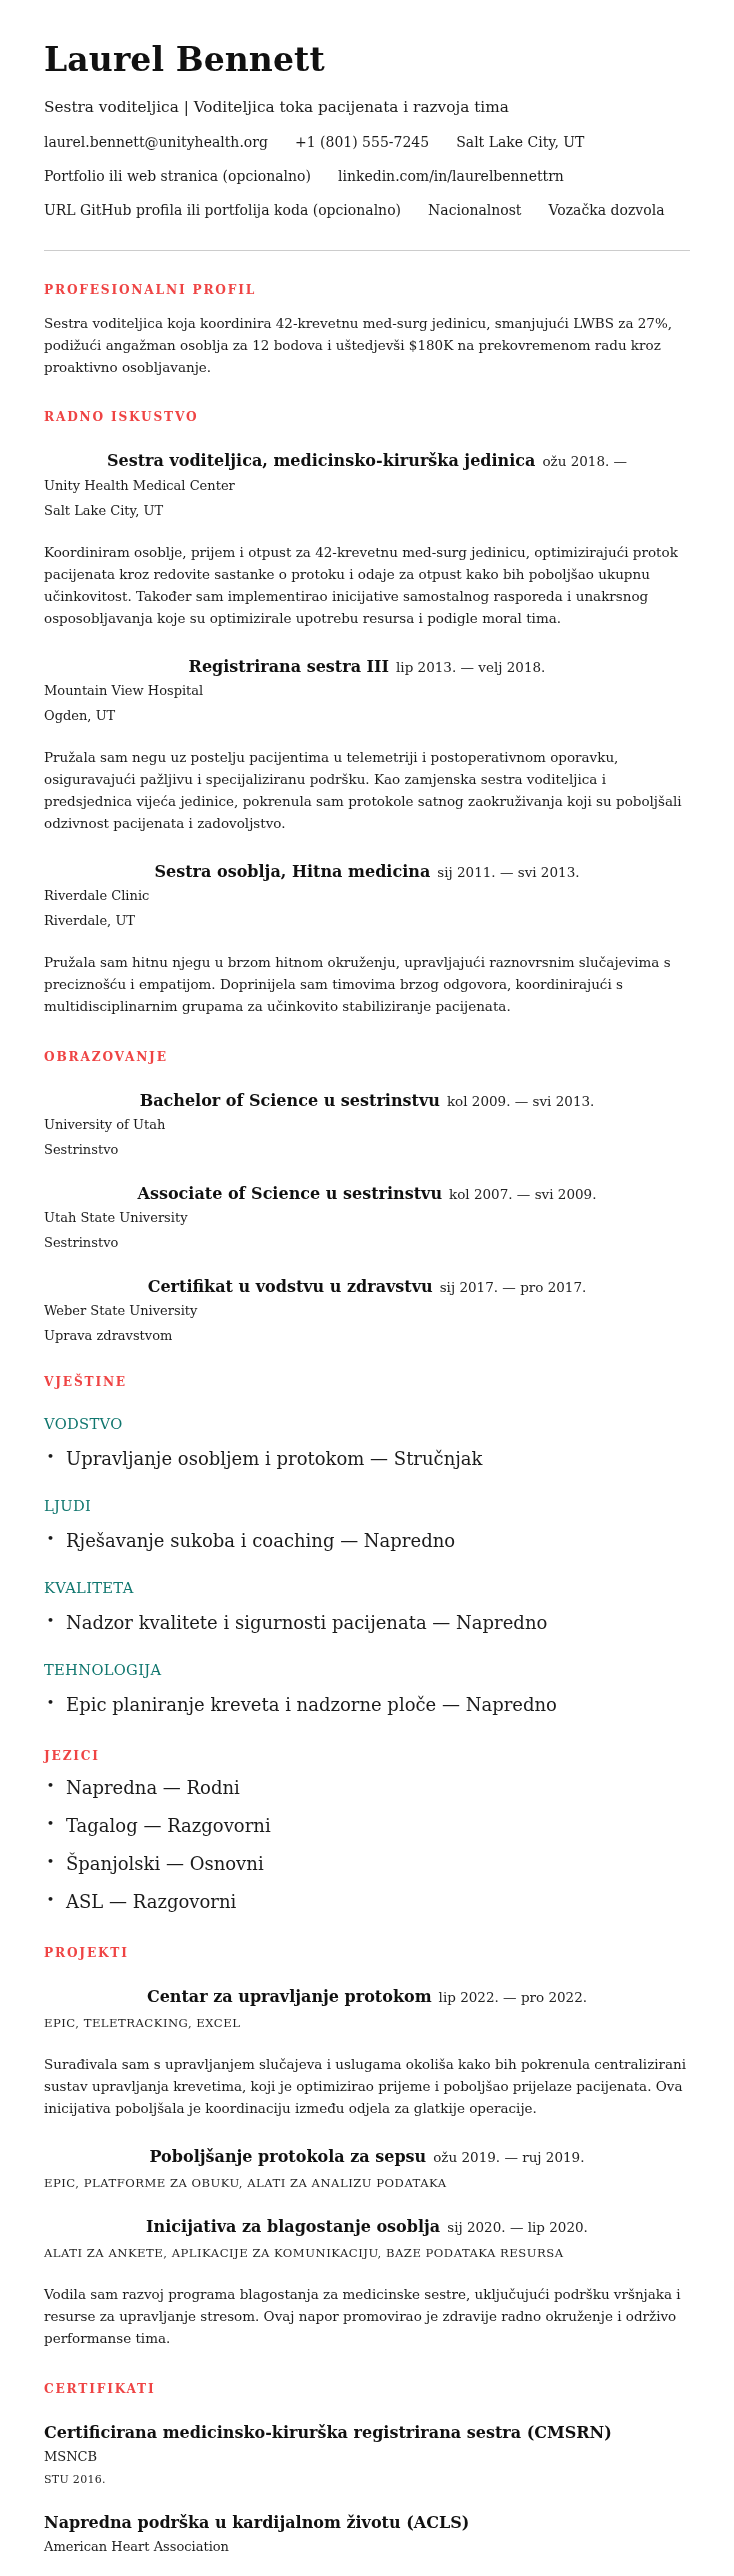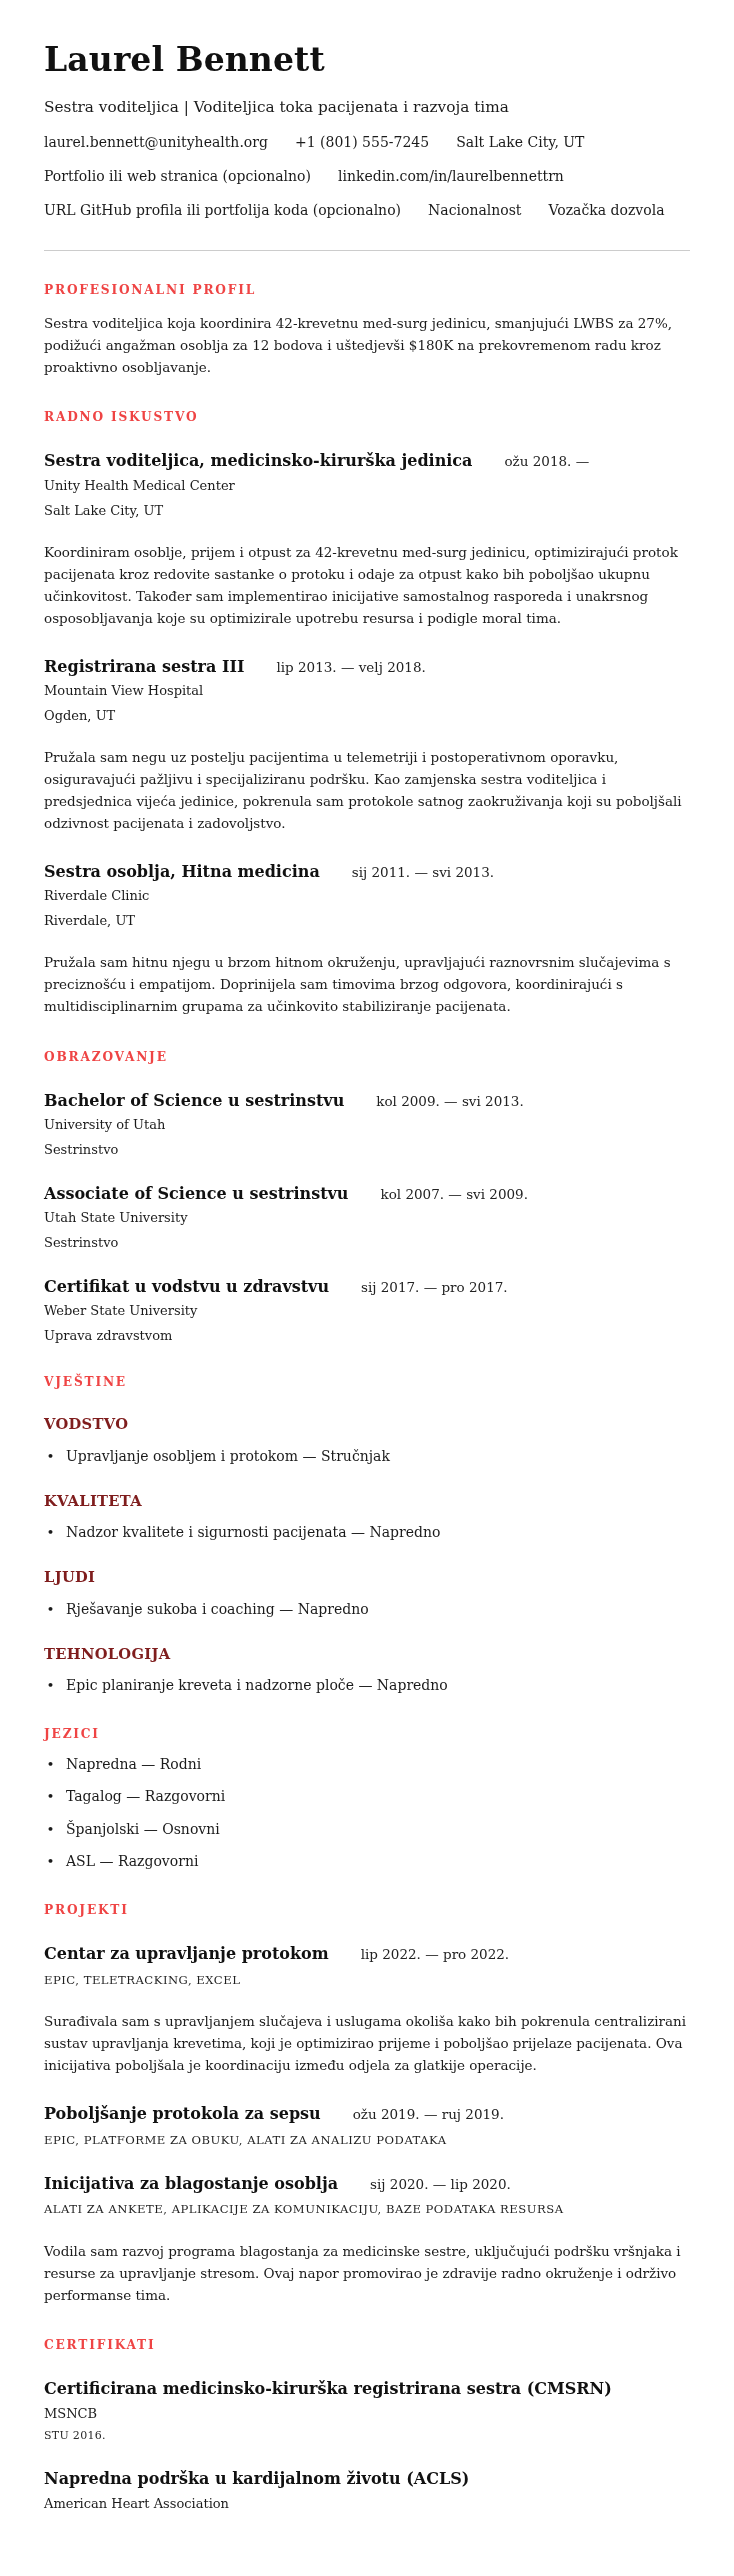--- a/index.html
+++ b/index.html
@@ -57,23 +57,23 @@
     font-size: 13.5px;
     line-height: 1.62;
     margin: 16px 0 0 0;
     max-width: 648px;
   }
 
   
   .entry { margin-top: 27px; }
   .entry-head {
     display: flex;
-    justify-content: flex-start;
+    justify-content: center;
     align-items: baseline;
-    gap: 32px;
+    gap: 7px;
   }
   .entry-title {
     font-size: 16px;
     font-weight: 700;
     color: #111;
   }
   .entry-date {
     font-size: 13.5px;
     color: #222;
     white-space: nowrap;
@@ -96,36 +96,36 @@
   .cert-date {
     font-size: 11px;
     letter-spacing: 0.3px;
     margin-top: 8.6px;
     color: #2a2a2a;
   }
 
   
   .skill-group-name {
     font-size: 14.7px;
-    font-weight: 700;
+    font-weight: 400;
     letter-spacing: 0.3px;
     margin-top: 26px;
-    color: #7f1d1d;
+    color: #0f766e;
   }
 
   
   ul.bullets {
     list-style: none;
     margin: 3.7px 0 0 0;
     padding: 0;
   }
   ul.bullets li {
     position: relative;
     padding-left: 22px;
-    font-size: 14px;
+    font-size: 18px;
     margin-top: 13.5px;
     line-height: 1.35;
   }
   ul.bullets li::before {
     content: "•";
     position: absolute;
     left: 2.4px;
     top: 0;
     font-size: 13.5px;
     color: #1b1b1b;
@@ -232,30 +232,30 @@
     <h2 class="section-title">VJEŠTINE</h2>
 
     <div>
       <h3 class="skill-group-name">VODSTVO</h3>
       <ul class="bullets">
         <li>Upravljanje osobljem i protokom — Stručnjak</li>
       </ul>
     </div>
 
     <div>
+      <h3 class="skill-group-name">LJUDI</h3>
+      <ul class="bullets">
+        <li>Rješavanje sukoba i coaching — Napredno</li>
+      </ul>
+    </div>
+
+    <div>
       <h3 class="skill-group-name">KVALITETA</h3>
       <ul class="bullets">
         <li>Nadzor kvalitete i sigurnosti pacijenata — Napredno</li>
-      </ul>
-    </div>
-
-    <div>
-      <h3 class="skill-group-name">LJUDI</h3>
-      <ul class="bullets">
-        <li>Rješavanje sukoba i coaching — Napredno</li>
       </ul>
     </div>
 
     <div>
       <h3 class="skill-group-name">TEHNOLOGIJA</h3>
       <ul class="bullets">
         <li>Epic planiranje kreveta i nadzorne ploče — Napredno</li>
       </ul>
     </div>
   </section>

